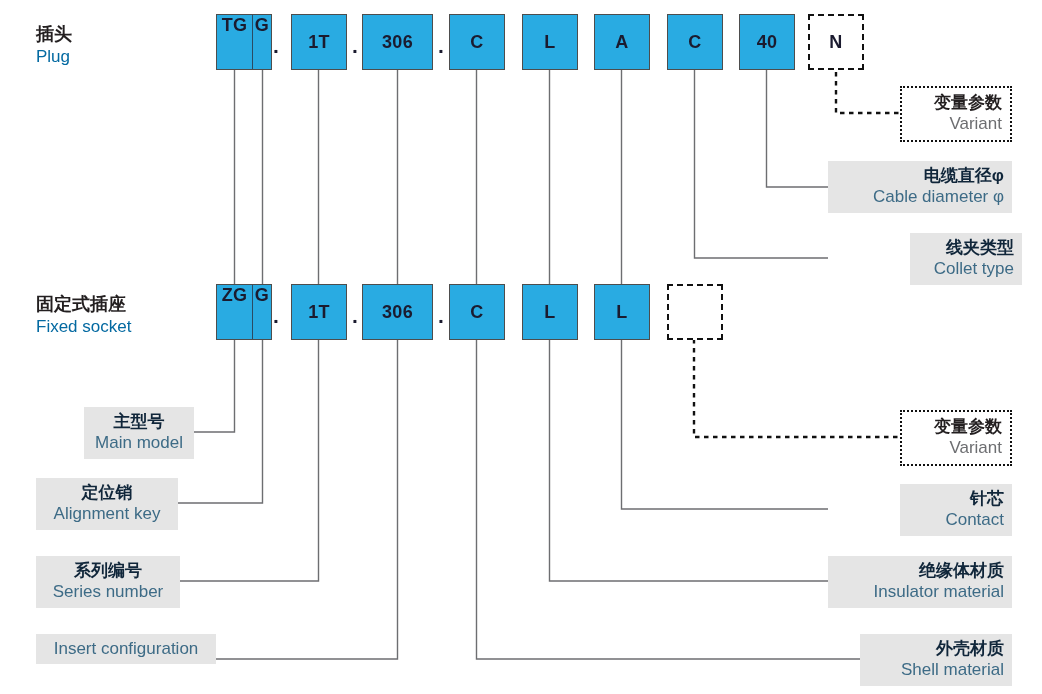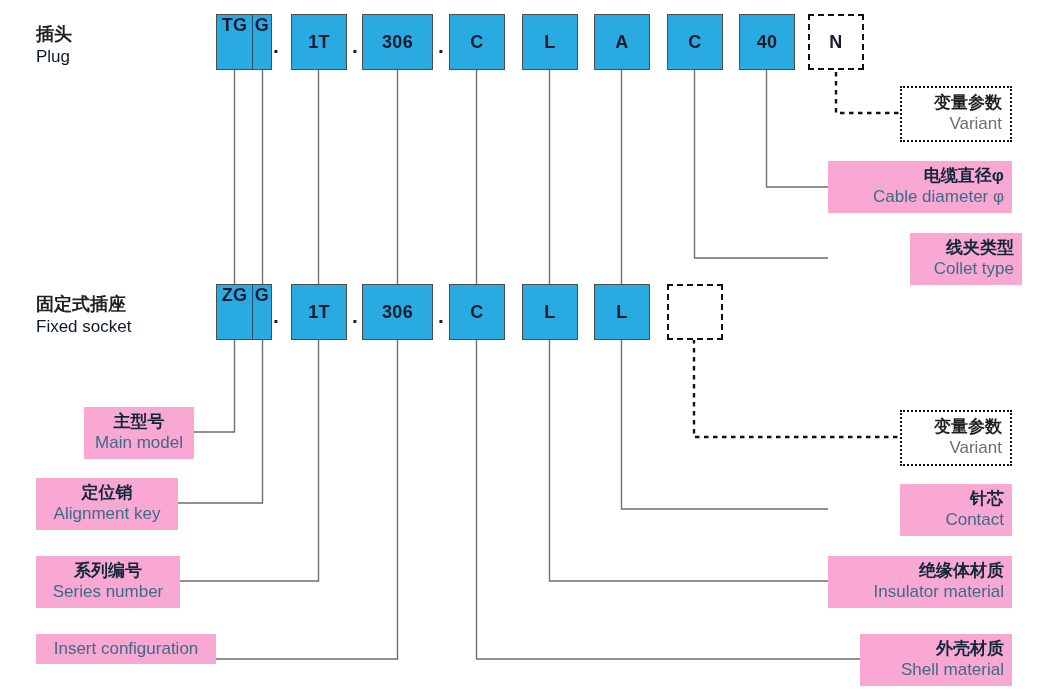--- a/index.html
+++ b/index.html
@@ -33,21 +33,21 @@
   .rowhead .cn {
     font-size: 18px;
     font-weight: bold;
     color: #231f20;
     line-height: 1.35;
     white-space: nowrap;
   }
   .rowhead .en {
     font-size: 17px;
     font-weight: normal;
-    color: #0f172a;
+    color: #0369a1;
     line-height: 1.35;
     white-space: nowrap;
   }
 
   
   .codebox {
     position: absolute;
     box-sizing: border-box;
     background: #29abe2;
     border: 1px solid #4d4d4d;
@@ -92,21 +92,21 @@
     font-weight: bold;
     color: #1b1b2f;
     line-height: 1;
     z-index: 6;
   }
 
   
   .callout {
     position: absolute;
     box-sizing: border-box;
-    background: #f9a8d4;
+    background: #e5e5e5;
     z-index: 5;
     padding: 4px 8px 5px 8px;
   }
   .callout .cn {
     font-size: 17px;
     font-weight: bold;
     color: #10263a;
     line-height: 1.25;
     white-space: nowrap;
     text-align: right;

